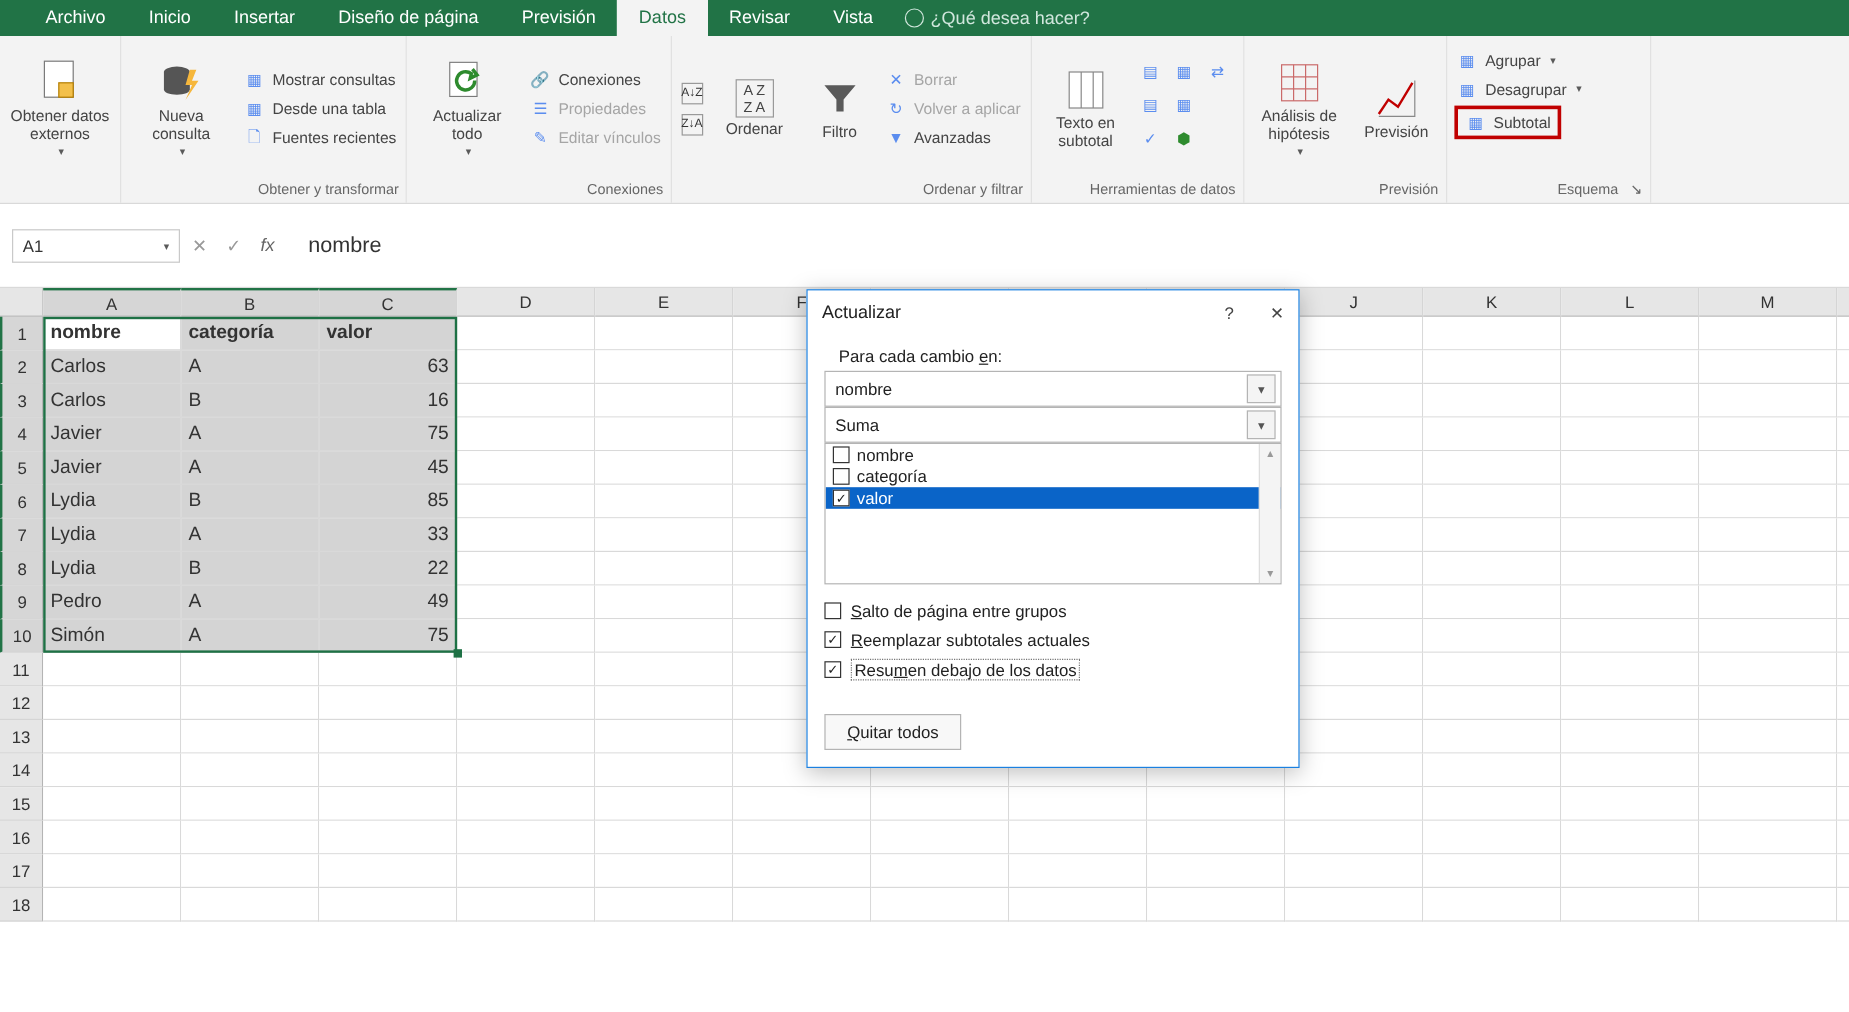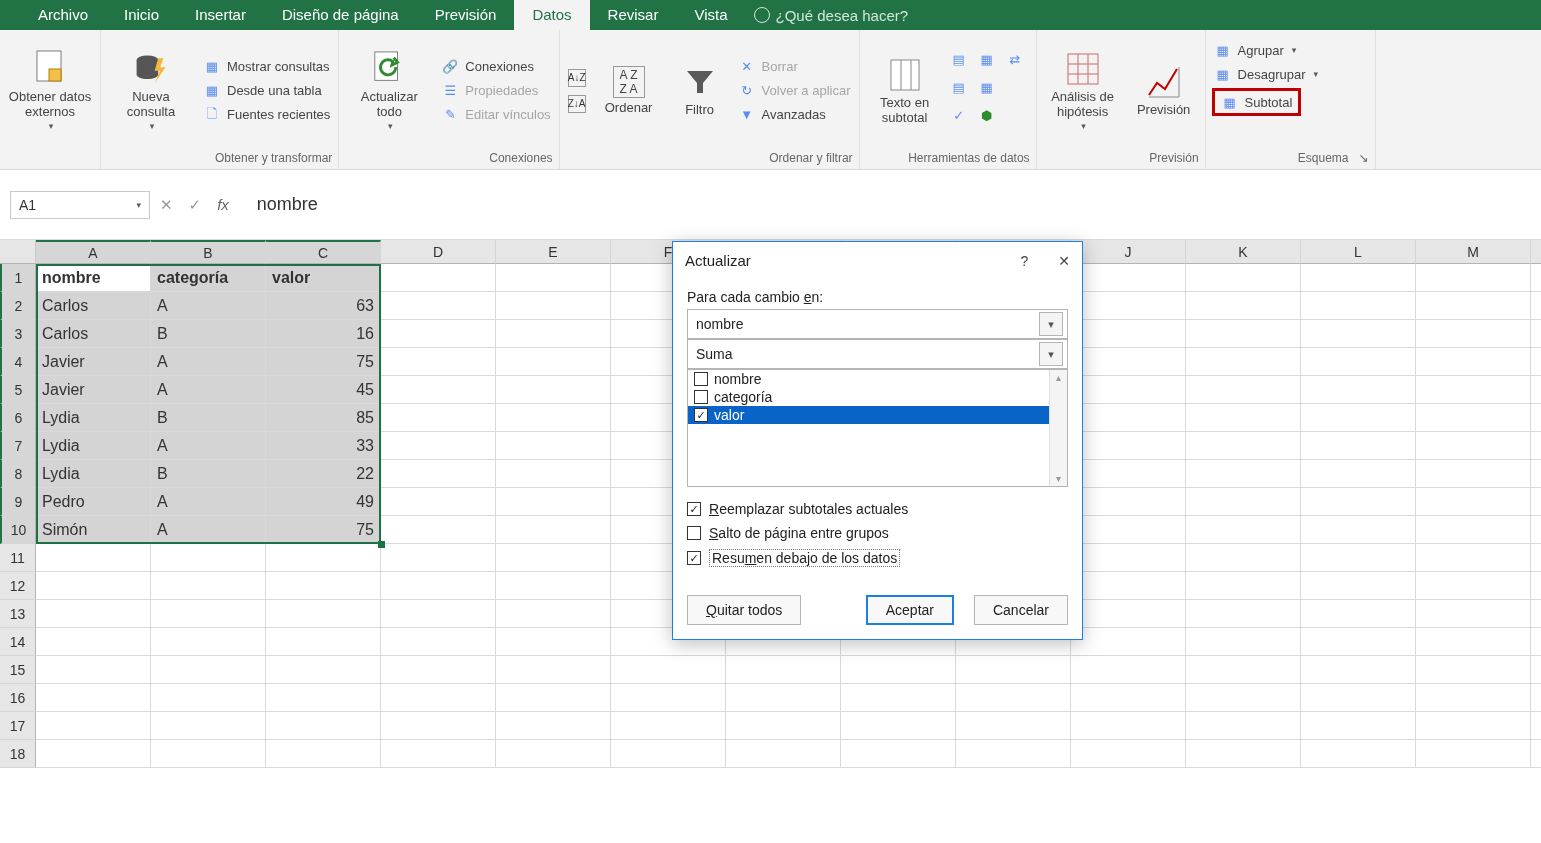--- a/index.html
+++ b/index.html
@@ -52,21 +52,21 @@
 .r { text-align:right;}
 .sel-outline { position:absolute; border:2px solid #1e7145; pointer-events:none;}
 .sel-handle { position:absolute; width:7px; height:7px; background:#1e7145; pointer-events:none;}
 
 
 .dialog { position:absolute; left:672px; top:241px; width:411px; background:#fff; border:1px solid #1b80e0; box-shadow:0 4px 18px rgba(0,0,0,.25); font-size:14px; color:#222;}
 .dlg-title { display:flex; justify-content:space-between; align-items:center; padding:10px 12px 8px;}
 .dlg-title .t { font-size:15px; }
 .dlg-title .ctrls { display:flex; gap:30px; color:#444;}
 .dlg-body { padding:4px 14px 14px;}
-.dlg-label { margin:8px 0 4px; }
+.dlg-label { margin:8px 12px 4px; }
 .dlg-label u { text-decoration:underline;}
 .combo { height:30px; border:1px solid #b4b4b4; display:flex; align-items:center; justify-content:space-between; padding:0 4px 0 8px;}
 .combo-btn { width:24px; height:24px; border:1px solid #b4b4b4; display:flex;align-items:center;justify-content:center; font-size:11px; color:#555; background:#f4f4f4;}
 .listbox { border:1px solid #b4b4b4; height:118px; position:relative; overflow:hidden;}
 .listbox .track { position:absolute; right:0; top:0; bottom:0; width:18px; background:#f4f4f4; border-left:1px solid #ddd; display:flex; flex-direction:column; justify-content:space-between; align-items:center; color:#999; font-size:10px; padding:2px 0;}
 .li { display:flex; align-items:center; gap:6px; padding:1px 6px;}
 .li.sel { background:#0a64c8; color:#fff;}
 .cb { width:14px; height:14px; border:1px solid #333; background:#fff; display:inline-flex;align-items:center;justify-content:center; font-size:11px;}
 .cb.chk::after { content:"✓"; color:#222; }
 .li.sel .cb { background:#fff;}
@@ -675,35 +675,31 @@
           <span>valor</span>
         </div>
         <div class="track">
           <span>▴</span>
           <span>▾</span>
         </div>
     </div>
 
     <div class="opts">
       <div class="opt">
+          <span class="cb"></span>
+          <span class="lbl"><u>S</u>alto de página entre grupos</span>
+        </div>
+      <div class="opt">
           <span class="cb chk"></span>
           <span class="lbl"><u>R</u>eemplazar subtotales actuales</span>
-        </div>
-      <div class="opt">
-          <span class="cb"></span>
-          <span class="lbl"><u>S</u>alto de página entre grupos</span>
         </div>
       <div class="opt focus">
           <span class="cb chk"></span>
           <span class="lbl">Resu<u>m</u>en debajo de los datos</span>
         </div>
     </div>
   </div>
   <div class="dlg-btns">
     <div class="btn">
         <span><u>Q</u>uitar todos</span>
       </div>
-    <div style="display:flex;gap:20px">
-      <div class="btn def">Aceptar</div>
-      <div class="btn">Cancelar</div>
-    </div>
   </div>
 </div>
 
 </body></html>

